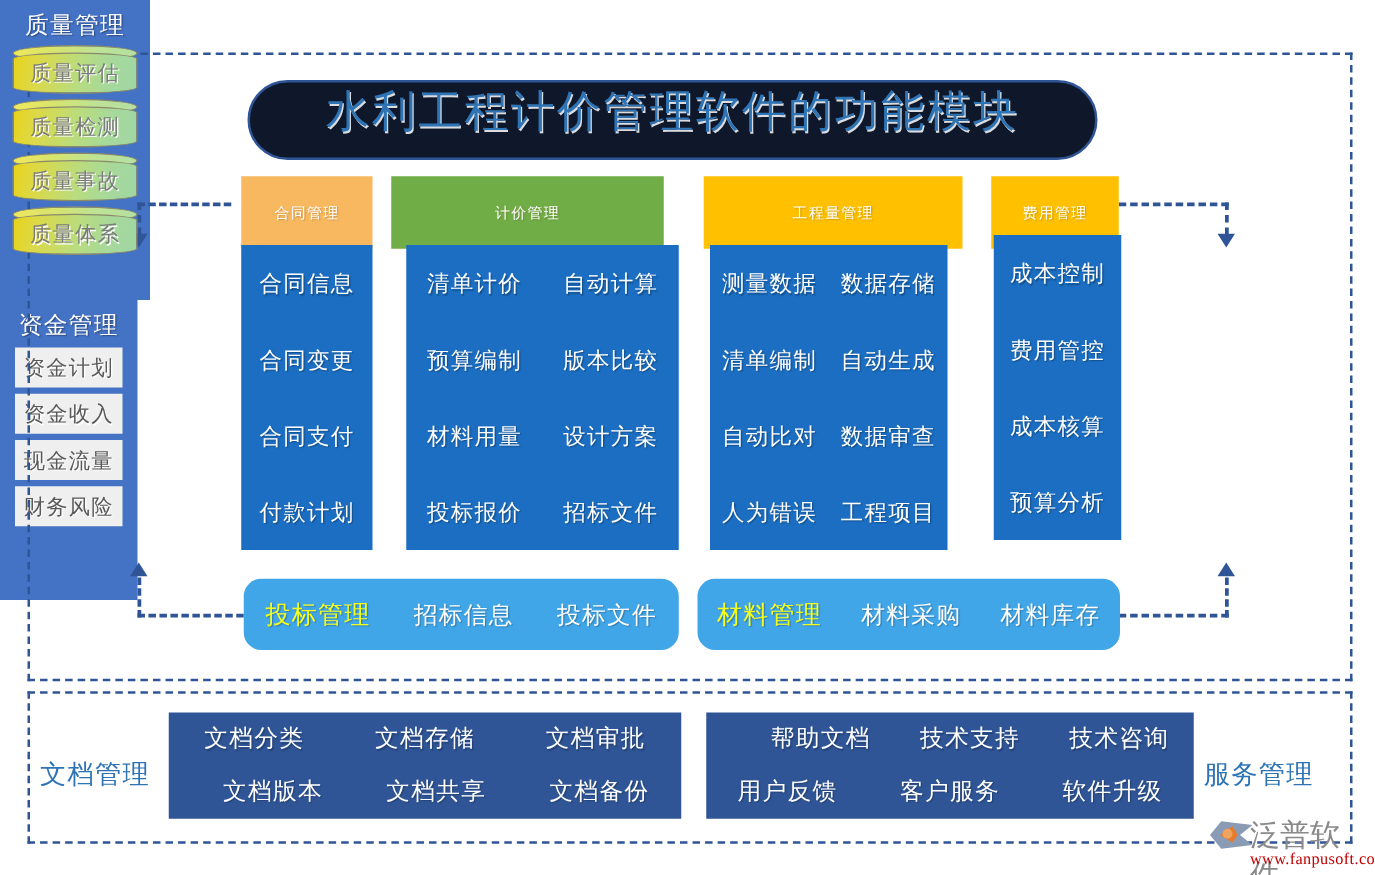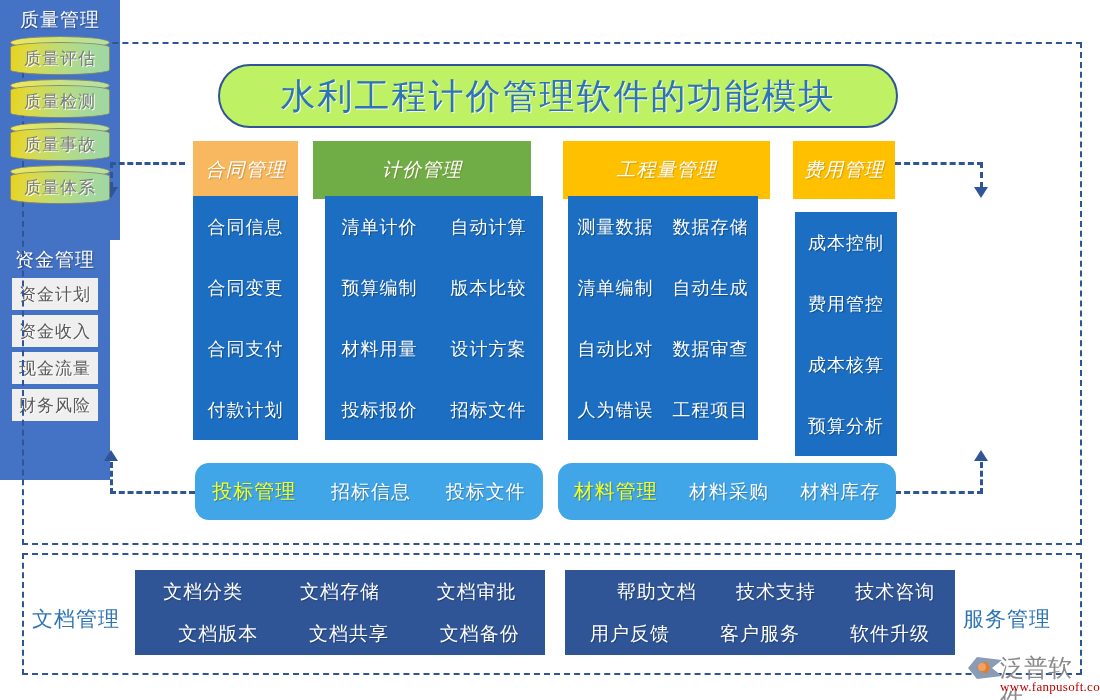--- a/index.html
+++ b/index.html
@@ -11,36 +11,35 @@
   #stage{position:relative;width:1100px;height:700px;}
 
   .dashed-frame{
     position:absolute;border:2px dashed #2f5596;box-sizing:border-box;
   }
   #frame-top{left:22px;top:42px;width:1060px;height:503px;}
   #frame-bottom{left:22px;top:553px;width:1060px;height:122px;}
 
   
   #title-box{
-    position:absolute;left:218px;top:64px;width:680px;height:64px;
-    border:2.5px solid #2f5596;border-radius:32px;background:#bef264;
-    display:flex;align-items:center;justify-content:center;box-sizing:border-box;
+    position:absolute;left:198px;top:64px;width:680px;height:64px;
+    border:2.5px solid #2f5596;border-radius:32px;background:#0f172a;
+    display:flex;align-items:flex-start;justify-content:center;box-sizing:border-box;
   }
   #title-text{
     font-size:35px;color:#2e74b5;letter-spacing:2px;font-weight:400;
     text-shadow:1px 1px 0 rgba(255,255,255,.85);
     font-family:"Liberation Serif","DejaVu Serif",serif;
   }
 
   
   .tab{
     position:absolute;height:58px;display:flex;align-items:center;justify-content:center;
-    color:#ffffff;font-size:19px;letter-spacing:1px;
+    color:#ffffff;font-size:12px;letter-spacing:1px;
     text-shadow:1px 1px 1px rgba(120,90,30,.35);
-    font-style:italic;
   }
 
   
   .col{
     position:absolute;box-sizing:border-box;
   }
   .col-blue{background:#1b6ec2;}
   .col-items{
     position:absolute;left:0;right:0;top:0;bottom:0;
     display:flex;flex-direction:column;justify-content:center;
@@ -284,21 +283,21 @@
         <div class="cell">自动比对</div>
         <div class="cell">数据审查</div>
       </div>
       <div class="row2" style="height:61px;">
         <div class="cell">人为错误</div>
         <div class="cell">工程项目</div>
       </div>
     </div>
   </div>
 
-  <div class="col col-blue" style="left:795px;top:212px;width:102px;height:244px;">
+  <div class="col col-blue" style="left:795px;top:188px;width:102px;height:244px;">
     <div class="col-items">
       <div class="row2" style="height:61px;">
           <div class="cell">成本控制</div>
         </div>
       <div class="row2" style="height:61px;">
           <div class="cell">费用管控</div>
         </div>
       <div class="row2" style="height:61px;">
           <div class="cell">成本核算</div>
         </div>

